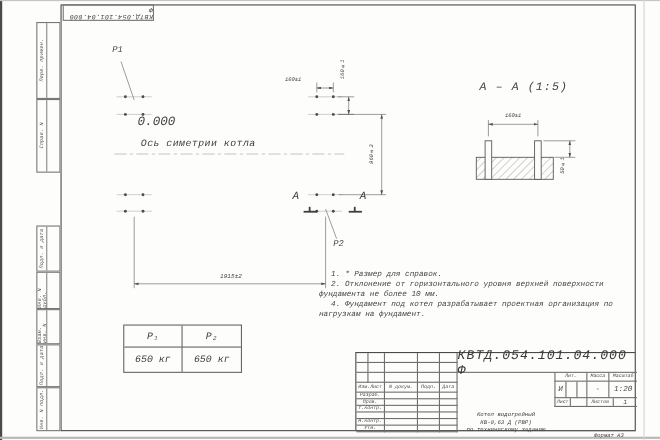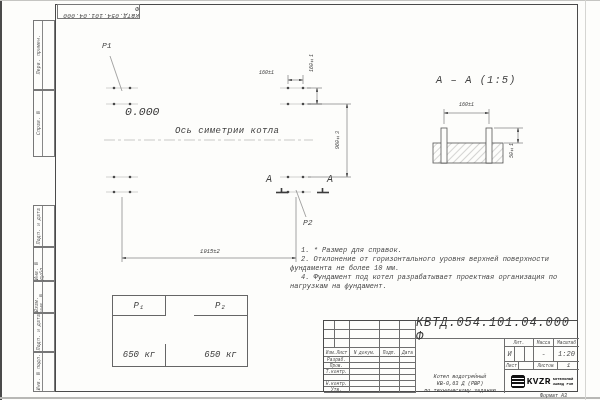--- a/index.html
+++ b/index.html
@@ -15,21 +15,21 @@
   .strip-box{position:absolute;left:33px;width:22px;border:0.9px solid #777;box-sizing:border-box;background:#fdfdfb;}
   .strip-box::after{content:"";position:absolute;top:0;bottom:0;left:8px;border-left:0.8px solid #888;}
   .strip-wrap{position:absolute;left:0;top:0;bottom:0;width:9px;display:flex;align-items:center;justify-content:center;}
   .strip-wrap span{font-size:4.7px;font-style:italic;color:#555;letter-spacing:0.2px;}
   .stamp{position:absolute;left:57px;top:4px;width:83px;height:15px;border:0.9px solid #777;
          display:flex;align-items:center;justify-content:center;box-sizing:border-box;}
   .stamp span{transform:rotate(180deg);font-size:6px;font-style:italic;letter-spacing:0.4px;color:#444;}
   .notes{position:absolute;left:290px;top:246px;width:268px;}
   .note{font-size:7px;line-height:1.3;text-indent:11px;font-style:italic;color:#464646;}
   .ptable{position:absolute;left:112px;top:295px;display:grid;grid-template-columns:53px 53px;
-          grid-template-rows:20px 22px;border:1px solid #666;box-sizing:content-box;gap:28px;}
+          grid-template-rows:20px 22px;border:1px solid #666;box-sizing:content-box;}
   .ptable i{border-right:0.8px solid #666;border-bottom:0.8px solid #666;display:flex;align-items:center;
             justify-content:center;font-style:italic;font-size:9px;color:#3d3d3d;}
   .ptable i:nth-child(2n){border-right:none;text-align:center;}
   .ptable i:nth-child(n+3){border-bottom:none;}
   .tb{position:absolute;left:323px;top:320px;width:255px;height:72px;border:1px solid #4a4a4a;box-sizing:border-box;background:#fdfdfb;}
   .tbgrid{position:absolute;left:0;top:0;width:92px;height:72px;display:grid;
           grid-template-columns:11px 15px 30px 20px 16px;
           grid-template-rows:9px 9px 9px 9px 6px 6px 6px 6px 6px 6px;}
   .c{border-right:0.7px solid #6e6e6e;border-bottom:0.7px solid #6e6e6e;font-size:4.5px;font-style:italic;
      display:flex;align-items:center;justify-content:center;overflow:hidden;color:#4a4a4a;}
@@ -176,21 +176,21 @@
       <line x1="444" y1="113" x2="489" y2="113" marker-start="url(#arr)" marker-end="url(#arr)"></line>
       <line x1="494" y1="128" x2="523" y2="128"></line>
         <line x1="504" y1="143" x2="523" y2="143"></line>
       <line x1="518" y1="128" x2="518" y2="143" marker-start="url(#arr)" marker-end="url(#arr)"></line>
     </g>
   </svg>
 
   <div class="t" style="left:102px;top:41px;font-size:8px;">P1</div>
   <div class="t" style="left:303px;top:218px;font-size:8px;">P2</div>
   <div class="t" style="left:125px;top:105px;font-size:11.5px;">0.000</div>
-  <div class="t" style="left:128px;top:126px;font-size:9px;letter-spacing:0.4px;margin-left:47px;">Ось симетрии котла</div>
+  <div class="t" style="left:128px;top:126px;font-size:9px;letter-spacing:0.4px;">Ось симетрии котла</div>
   <div class="t" style="left:180px;top:248px;width:60px;text-align:center;font-size:5.5px;">1915±2</div>
   <div class="t" style="left:259px;top:70px;font-size:5px;">160±1</div>
   <div class="t vt" style="left:309px;top:54px;font-size:5px;">160±1</div>
   <div class="t vt" style="left:335px;top:131px;font-size:5px;">960±3</div>
   <div class="t" style="left:266px;top:174px;font-size:10px;">А</div>
   <div class="t" style="left:327px;top:174px;font-size:10px;">А</div>
 
   <div class="t" style="left:436px;top:74px;font-size:10.5px;letter-spacing:1px;">А – А (1:5)</div>
   <div class="t" style="left:444px;top:102px;width:45px;text-align:center;font-size:5px;">160±1</div>
   <div class="t vt" style="left:509px;top:143px;font-size:5px;">50±1</div>
@@ -269,23 +269,17 @@
     <div class="cell" style="left:180px;top:26px;width:10px;height:15px;font-size:7px;">И</div>
     <div class="cell" style="left:190px;top:26px;width:10px;height:15px;"></div>
     <div class="cell" style="left:200px;top:26px;width:9px;height:15px;"></div>
     <div class="cell" style="left:209px;top:26px;width:20px;height:15px;font-size:7px;">-</div>
     <div class="cell" style="left:229px;top:26px;width:26px;height:15px;font-size:7px;">1:20</div>
     <div class="cell" style="left:180px;top:41px;width:14px;height:8px;font-size:4.5px;">Лист</div>
     <div class="cell" style="left:194px;top:41px;width:15px;height:8px;"></div>
     <div class="cell" style="left:209px;top:41px;width:24px;height:8px;font-size:4.5px;">Листов</div>
     <div class="cell" style="left:233px;top:41px;width:22px;height:8px;font-size:6px;">1</div>
 
-    <div class="logo">
-      <span class="logo-ic"></span>
-      <span class="logo-tx">KVZR</span>
-      <span class="logo-cap pre">КОТЕЛЬНЫЙ
-ЗАВОД РЭП</span>
-    </div>
   </div>
 
   <div class="t" style="left:540px;top:392.5px;font-size:5px;">Формат А3</div>
 
 </div>
 
 </body></html>

